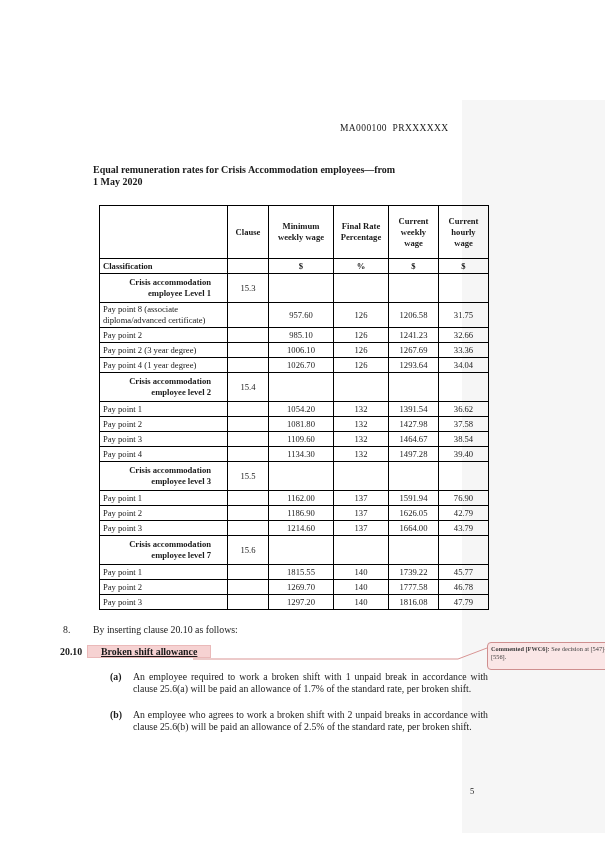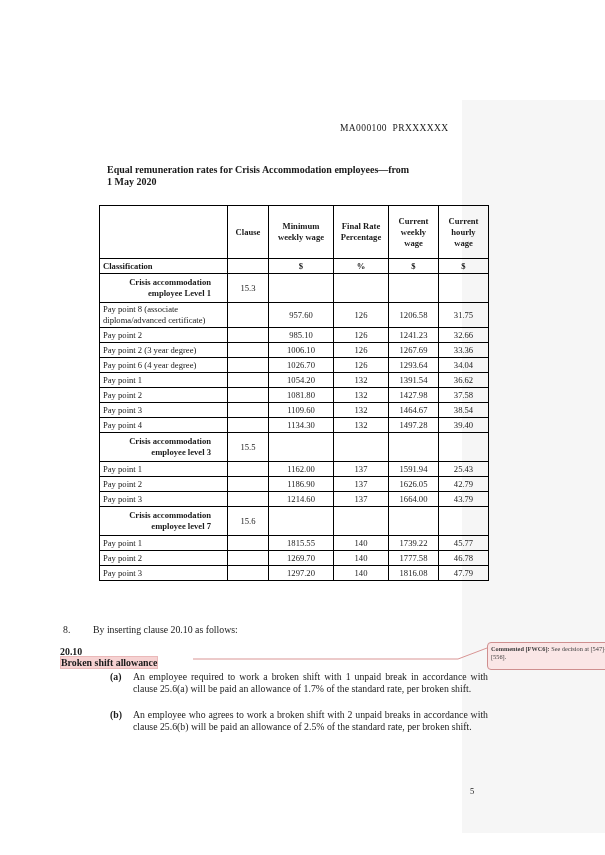--- a/index.html
+++ b/index.html
@@ -21,21 +21,21 @@
   }
   .header-ref {
     position: absolute;
     left: 340px; top: 83px;
     font-size: 9.5px;
     letter-spacing: 0.4px;
     white-space: pre;
   }
   .doc-title {
     position: absolute;
-    left: 107px; top: 124px;
+    left: 93px; top: 124px;
     width: 400px;
     font-weight: bold;
     font-size: 10px;
     line-height: 12px;
   }
   .wage-table {
     position: absolute;
     left: 99px; top: 165px;
     border-collapse: collapse;
     table-layout: fixed;
@@ -70,28 +70,28 @@
     display: flex;
     font-size: 9.8px;
   }
   .item-8 .num { width: 30px; }
   .clause-heading {
     position: absolute;
     left: 60px; top: 606px;
     display: flex;
     font-size: 9.9px;
     font-weight: bold;
-    flex-direction: column;
   }
   .clause-heading .num { width: 27px; }
   .clause-anchor {
     background: var(--highlight-bg, #f6d2d2);
     border: 1px solid var(--highlight-border, #eab9b9);
-    padding: 0 0;
+    padding: 0 13px;
     margin-top: -1px;
+    text-decoration: underline;
   }
   .connector-svg {
     position: absolute;
     left: 190px; top: 597px;
     width: 300px; height: 27px;
   }
   .paras {
     position: absolute;
     left: 110px; top: 631px;
     width: 378px;
@@ -191,27 +191,35 @@
         </tr>
         <tr class="row-pay">
           <td class="td-label">Pay point 2 (3 year degree)</td>
           <td class="td-val"></td>
           <td class="td-val">1006.10</td>
           <td class="td-val">126</td>
           <td class="td-val">1267.69</td>
           <td class="td-val">33.36</td>
         </tr>
         <tr class="row-pay">
-          <td class="td-label">Pay point 6 (4 year degree)</td>
+          <td class="td-label">Pay point 4 (1 year degree)</td>
           <td class="td-val"></td>
           <td class="td-val">1026.70</td>
           <td class="td-val">126</td>
           <td class="td-val">1293.64</td>
           <td class="td-val">34.04</td>
         </tr>
+        <tr class="row-level">
+          <td class="td-label">Crisis accommodation employee level 2</td>
+          <td class="td-val">15.4</td>
+          <td class="td-val"></td>
+          <td class="td-val"></td>
+          <td class="td-val"></td>
+          <td class="td-val"></td>
+        </tr>
         <tr class="row-pay">
           <td class="td-label">Pay point 1</td>
           <td class="td-val"></td>
           <td class="td-val">1054.20</td>
           <td class="td-val">132</td>
           <td class="td-val">1391.54</td>
           <td class="td-val">36.62</td>
         </tr>
         <tr class="row-pay">
           <td class="td-label">Pay point 2</td>
@@ -244,21 +252,21 @@
           <td class="td-val"></td>
           <td class="td-val"></td>
           <td class="td-val"></td>
         </tr>
         <tr class="row-pay">
           <td class="td-label">Pay point 1</td>
           <td class="td-val"></td>
           <td class="td-val">1162.00</td>
           <td class="td-val">137</td>
           <td class="td-val">1591.94</td>
-          <td class="td-val">25.43</td>
+          <td class="td-val">76.90</td>
         </tr>
         <tr class="row-pay">
           <td class="td-label">Pay point 2</td>
           <td class="td-val"></td>
           <td class="td-val">1186.90</td>
           <td class="td-val">137</td>
           <td class="td-val">1626.05</td>
           <td class="td-val">42.79</td>
         </tr>
         <tr class="row-pay">

